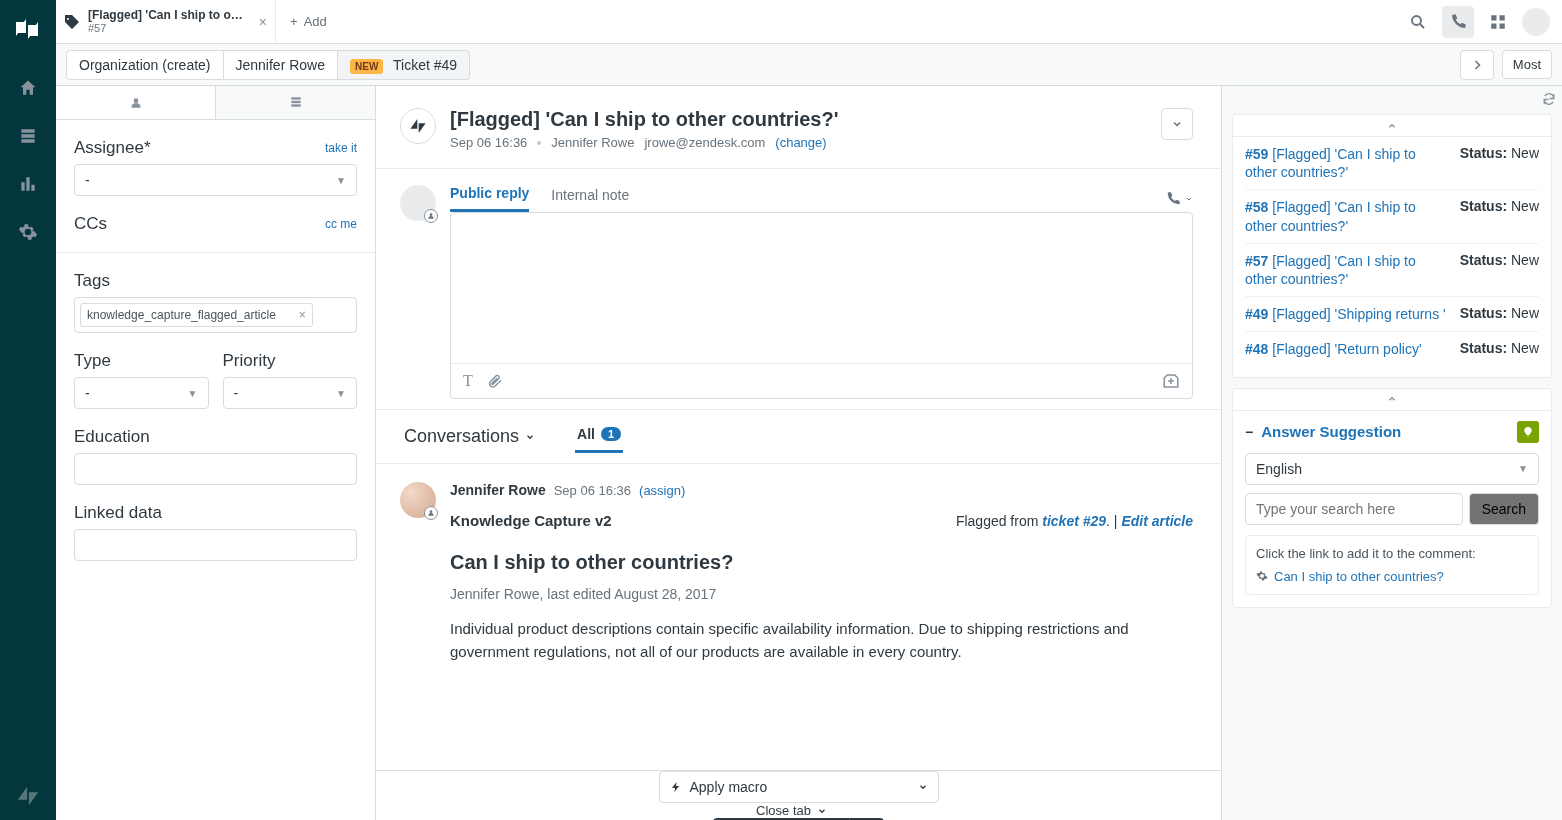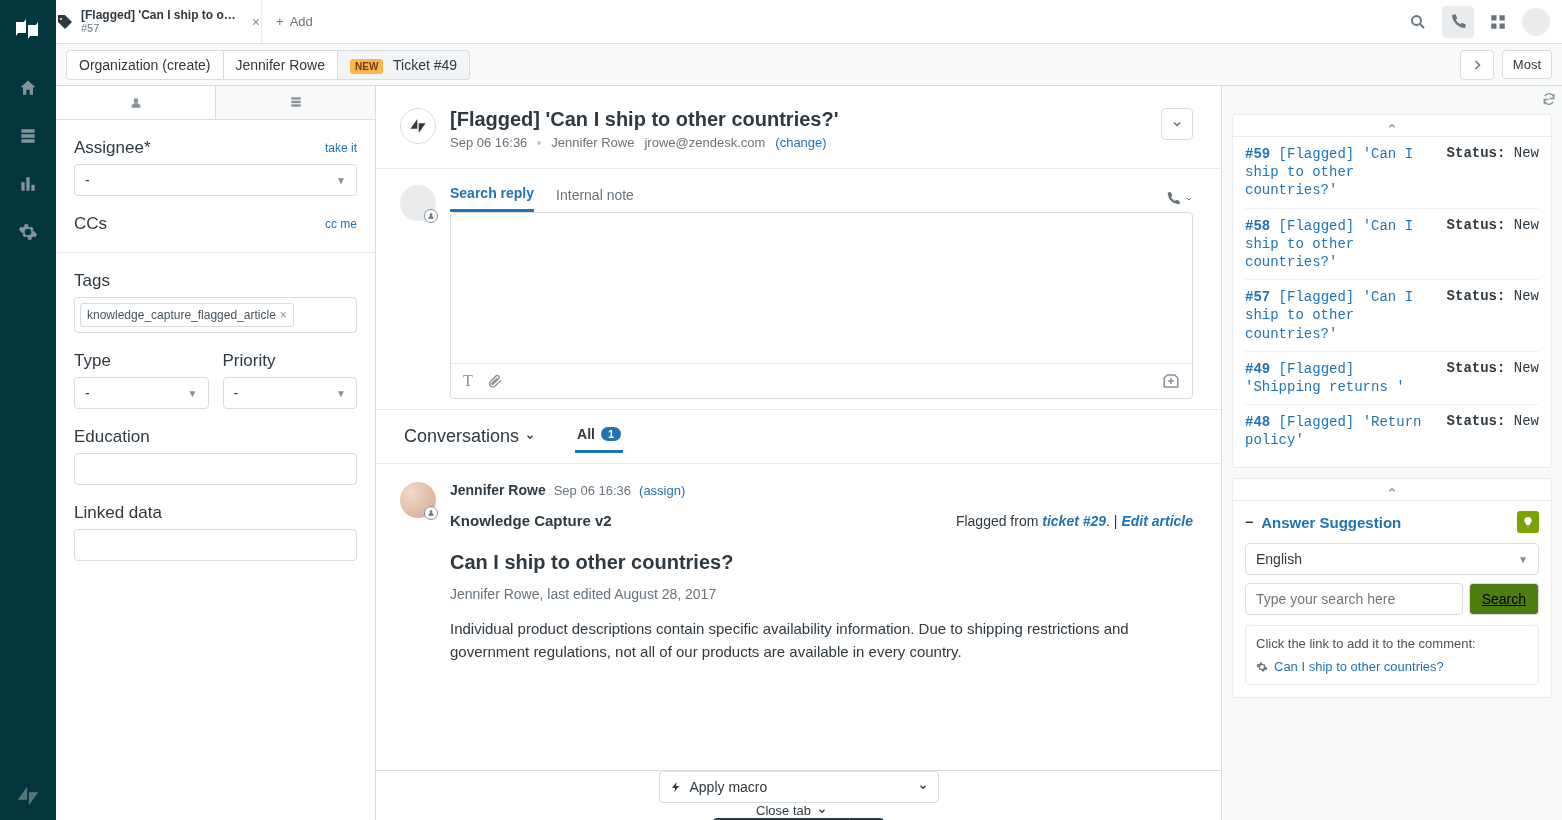--- a/index.html
+++ b/index.html
@@ -10,21 +10,21 @@
 .nav-rail { width: 56px; background: #03363d; display: flex; flex-direction: column; align-items: center; padding-top: 8px; position: relative; }
 .nav-brand { width: 28px; height: 28px; color: #fff; margin: 8px 0 20px; }
 .nav-item { width: 40px; height: 40px; display: flex; align-items: center; justify-content: center; color: #87929d; margin: 4px 0; border-radius: 4px; cursor: pointer; }
 .nav-footer { position: absolute; bottom: 12px; color: #56777a; }
 
 
 .main { flex: 1; display: flex; flex-direction: column; }
 
 
 .tabbar { height: 44px; background: #fff; border-bottom: 1px solid #d8dcde; display: flex; align-items: stretch; }
-.tab { display: flex; align-items: center; gap: 8px; padding: 0 1px; border-right: 1px solid #e9ebed; background: #fff; min-width: 0; }
+.tab { display: flex; align-items: center; gap: 8px; padding: 0 8px; border-right: 1px solid #e9ebed; background: #fff; min-width: 0; }
 .tab.active { background: #fff; }
 .tab-icon { width: 16px; height: 16px; flex: none; color: #2f3941; }
 .tab-text { display: flex; flex-direction: column; line-height: 1.1; font-size: 12px; max-width: 160px; }
 .tab-title { white-space: nowrap; overflow: hidden; text-overflow: ellipsis; color: #2f3941; font-weight: 600; }
 .tab-sub { color: #68737d; font-size: 11px; }
 .tab-close { color: #87929d; font-size: 14px; margin-left: 8px; cursor: pointer; }
 .tab-add { display: flex; align-items: center; gap: 6px; padding: 0 14px; color: #68737d; font-size: 13px; cursor: pointer; }
 .tabbar-spacer { flex: 1; }
 .tabbar-actions { display: flex; align-items: center; gap: 8px; padding: 0 12px; }
 .icon-btn { width: 32px; height: 32px; display: flex; align-items: center; justify-content: center; color: #68737d; border-radius: 4px; cursor: pointer; }
@@ -53,21 +53,21 @@
 .sidebar-tab:not(.active) { border-bottom: 1px solid transparent; }
 .sidebar-form { padding: 18px 18px; flex: 1; overflow: auto; }
 .field { margin-bottom: 18px; }
 .field-row { display: flex; justify-content: space-between; align-items: center; margin-bottom: 6px; }
 .field-label { font-size: 17px; color: #2f3941; }
 .field-link { font-size: 12px; color: #1f73b7; cursor: pointer; }
 .select { width: 100%; border: 1px solid #d8dcde; border-radius: 4px; padding: 7px 10px; background: #fff; font-size: 14px; color: #2f3941; display: flex; justify-content: space-between; align-items: center; cursor: pointer; }
 .select .caret { color: #87929d; font-size: 10px; }
 .input { width: 100%; border: 1px solid #d8dcde; border-radius: 4px; padding: 7px 10px; font-size: 14px; color: #2f3941; }
 .input::placeholder { color: #87929d; }
-.tag-chip { display: inline-flex; align-items: center; gap: 4px; border: 1px solid #d8dcde; border-radius: 3px; padding: 4px 6px; font-size: 12px; color: #49545c; background: #fff; }
+.tag-chip { display: inline-flex; align-items: center; gap: 23px; border: 1px solid #d8dcde; border-radius: 3px; padding: 4px 6px; font-size: 12px; color: #49545c; background: #fff; }
 .tag-x { color: #87929d; cursor: pointer; font-size: 12px; }
 .two-col { display: flex; gap: 14px; }
 .two-col > div { flex: 1; }
 .sidebar hr { border: none; border-top: 1px solid #e9ebed; margin: 10px -18px 18px; }
 
 
 .center { flex: 1; display: flex; flex-direction: column; min-width: 0; border-right: 1px solid #d8dcde; position: relative; }
 .ticket-header { padding: 22px 28px 18px 24px; border-bottom: 1px solid #e9ebed; display: flex; gap: 14px; align-items: flex-start; }
 .ticket-brand { width: 36px; height: 36px; border: 1px solid #d8dcde; border-radius: 50%; display: flex; align-items: center; justify-content: center; color: #2f3941; flex: none; }
 .ticket-title { font-size: 20px; font-weight: 700; color: #2f3941; }
@@ -121,37 +121,37 @@
 
 
 .apps-panel { width: 340px; background: #f8f9f9; display: flex; flex-direction: column; }
 .apps-inner { padding: 8px 10px; display: flex; flex-direction: column; gap: 10px; overflow: auto; flex: 1; }
 .panel-card { background: #fff; border: 1px solid #e9ebed; border-radius: 4px; }
 .panel-collapse { height: 22px; display: flex; align-items: center; justify-content: center; border-bottom: 1px solid #e9ebed; cursor: pointer; color: #87929d; font-size: 11px; }
 .panel-refresh { display: flex; justify-content: flex-end; padding: 6px 6px 0; color: #87929d; }
 .panel-header { display: flex; align-items: center; justify-content: space-between; padding: 8px 12px 10px; }
 .panel-title { font-weight: 700; font-size: 16px; }
 .panel-badge { width: 22px; height: 22px; background: #78a300; border-radius: 3px; display: flex; align-items: center; justify-content: center; color: #fff; }
-.recent-list { padding: 0 12px 10px; font-family: Liberation Mono, monospace; }
+.recent-list { padding: 0 12px 10px; }
 .recent-item { display: flex; justify-content: space-between; gap: 10px; padding: 8px 0; border-top: 1px solid #f1f2f3; font-size: 14px; }
 .recent-item:first-child { border-top: none; }
 .recent-link { color: #1f73b7; cursor: pointer; flex: 1; line-height: 1.3; }
 .recent-link b { font-weight: 700; }
 .recent-status { white-space: nowrap; }
 .recent-status b { font-weight: 700; }
 
 .answer-header { display: flex; align-items: center; gap: 8px; padding: 10px 12px; }
 .answer-header .minus { font-weight: 700; color: #2f3941; }
 .answer-title { color: #1f73b7; font-weight: 700; font-size: 15px; cursor: pointer; }
 .answer-bulb { margin-left: auto; width: 22px; height: 22px; background: #78a300; border-radius: 3px; display: flex; align-items: center; justify-content: center; color: #fff; }
 .answer-body { padding: 0 12px 12px; }
 .lang-select { width: 100%; border: 1px solid #d8dcde; border-radius: 4px; padding: 7px 10px; background: #fff; display: flex; justify-content: space-between; align-items: center; font-size: 14px; margin-bottom: 8px; cursor: pointer; }
 .search-row { display: flex; gap: 6px; margin-bottom: 10px; }
 .search-input { flex: 1; border: 1px solid #d8dcde; border-radius: 4px; padding: 7px 10px; font-size: 14px; }
-.search-btn { border: 1px solid #d8dcde; background: #4d7c0f; border-radius: 4px; padding: 7px 12px; font-size: 14px; cursor: pointer; text-decoration: underline; }
+.search-btn { border: 1px solid #d8dcde; background: #737373; border-radius: 4px; padding: 7px 12px; font-size: 14px; cursor: pointer; }
 .hint-box { border: 1px solid #e9ebed; border-radius: 4px; padding: 10px; font-size: 13px; }
 .hint-box .hint { color: #49545c; margin-bottom: 8px; }
 .hint-link { color: #1f73b7; display: flex; align-items: center; gap: 6px; cursor: pointer; }
 .gear { color: #68737d; }
 
 svg { display: block; }
 </style>
 </head>
 <body>
 
@@ -360,21 +360,21 @@
           <div class="compose-avatar">
             <span class="badge">
               <svg width="8" height="8" viewBox="0 0 24 24" fill="currentColor">
                   <circle cx="12" cy="8" r="4"></circle>
                   <path d="M4 20a8 8 0 0116 0z"></path>
                 </svg>
             </span>
           </div>
           <div class="compose-box">
             <div class="compose-tabs">
-              <div class="compose-tab active">Search reply</div>
+              <div class="compose-tab active">Public reply</div>
               <div class="compose-tab">Internal note</div>
               <div class="compose-phone">
                 <svg width="16" height="16" viewBox="0 0 24 24" fill="currentColor">
                     <path d="M6 2h3l2 5-2 2a12 12 0 006 6l2-2 5 2v3a2 2 0 01-2 2A18 18 0 014 4a2 2 0 012-2z"></path>
                   </svg>
                 <svg width="8" height="8" viewBox="0 0 24 24" fill="none" stroke="currentColor" stroke-width="3">
                     <path d="M6 9l6 6 6-6"></path>
                   </svg>
               </div>
             </div>

